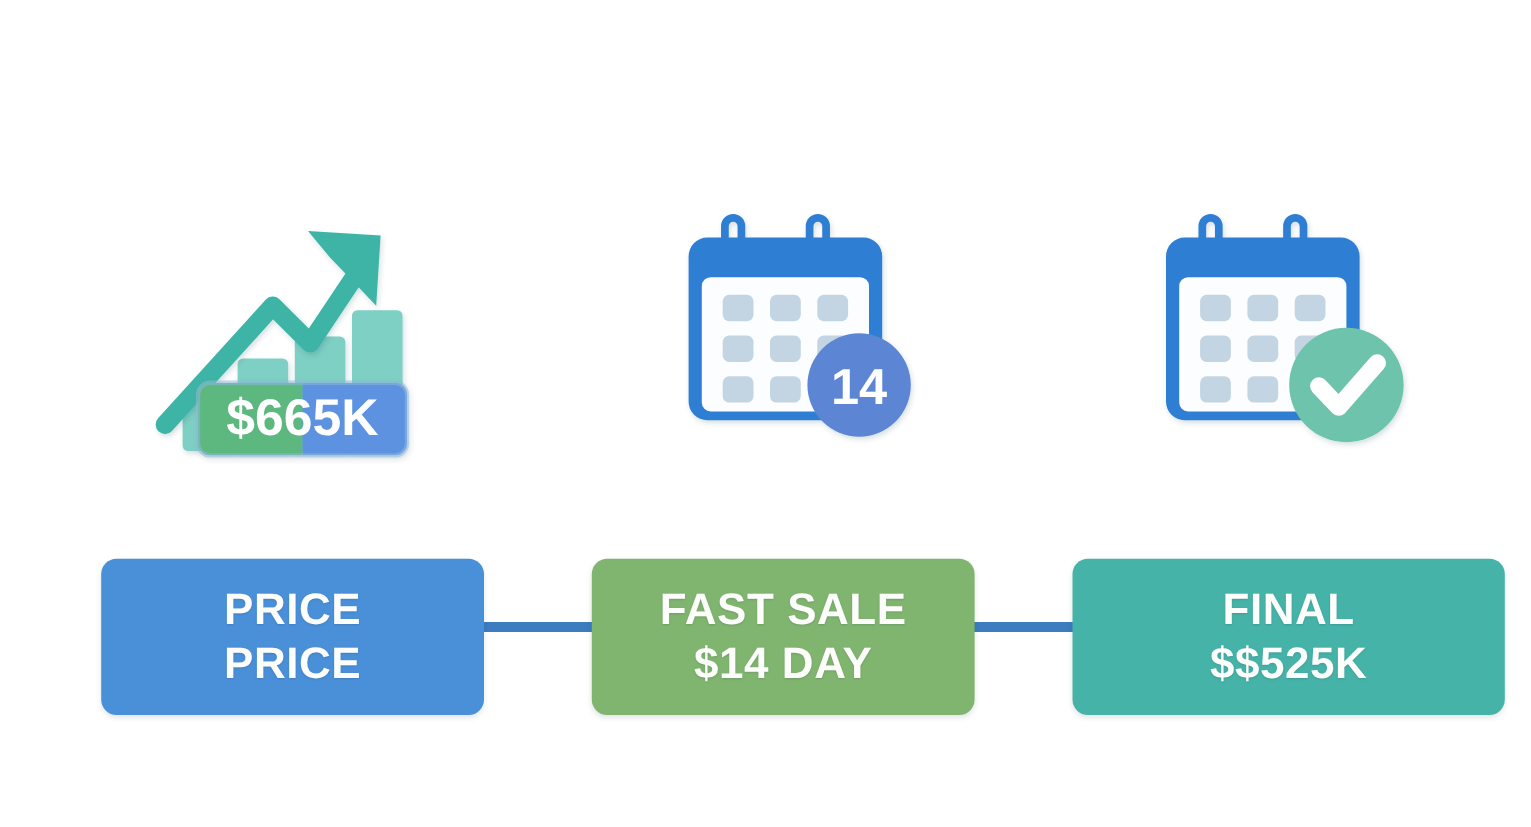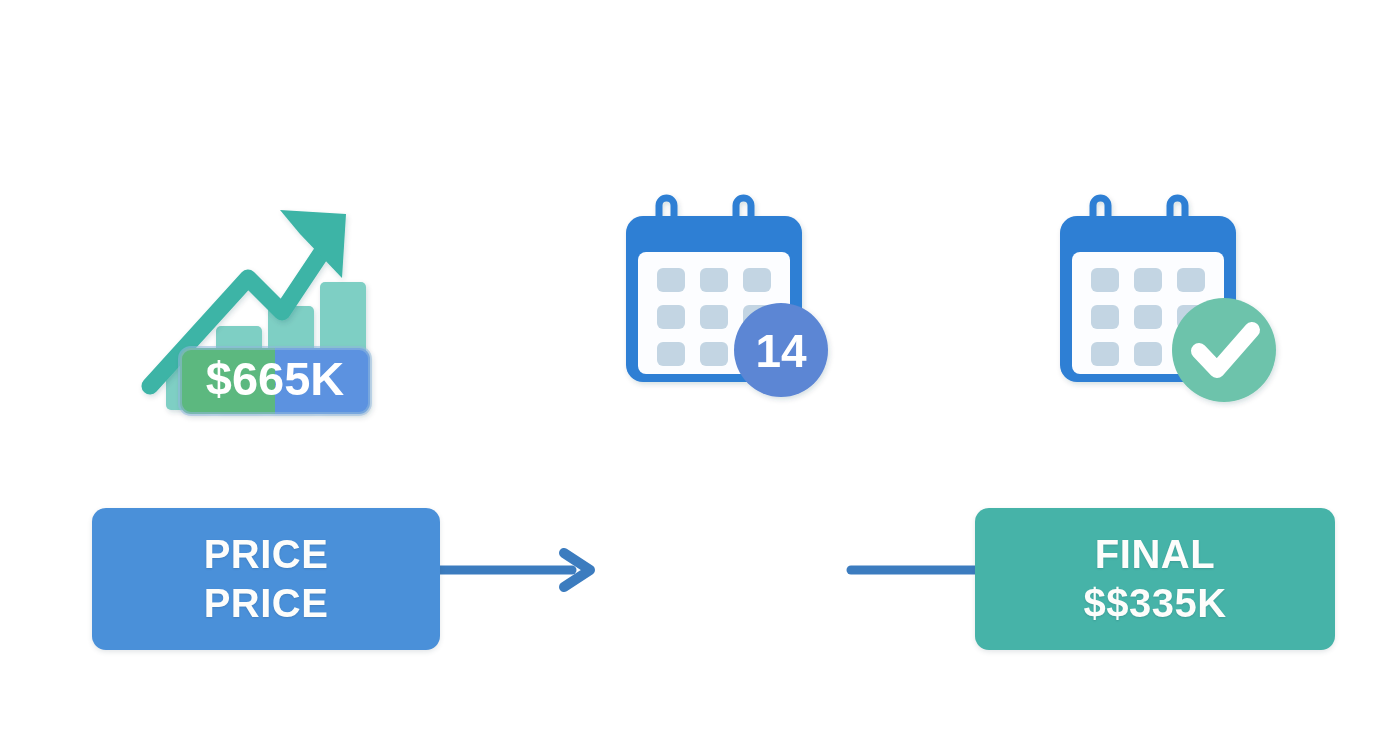--- a/index.html
+++ b/index.html
@@ -68,21 +68,21 @@
     border-radius: 14px;
     display: flex;
     flex-direction: column;
     align-items: center;
     justify-content: center;
     box-sizing: border-box;
     box-shadow: 0 2px 5px rgba(40, 60, 80, 0.13);
   }
   .label-box.box-1 { left: 92px;  width: 348px; }
   .label-box.box-2 { left: 538px; width: 348px; }
-  .label-box.box-3 { left: 975px; width: 360px; }
+  .label-box.box-3 { left: 975px; width: 393px; }
 
   .label-line {
     color: #fdfdfb;
     font-family: "Liberation Sans", sans-serif;
     font-weight: bold;
     font-size: 40px;
     line-height: 49px;
     letter-spacing: 0.5px;
     text-align: left;
     white-space: nowrap;
@@ -216,20 +216,24 @@
     </div>
   </div>
 
   <div class="label-row">
 
     <div class="label-box box-1" style="background:#4a90d9">
       <div class="label-line">PRICE</div>
       <div class="label-line">PRICE</div>
     </div>
 
+    <div class="label-box box-2" style="background:#80b56f">
+      <div class="label-line">FAST SALE</div>
+      <div class="label-line">$14 DAY</div>
+    </div>
 
     <div class="label-box box-3" style="background:#46b3a8">
       <div class="label-line">FINAL</div>
-      <div class="label-line">$$335K</div>
+      <div class="label-line">$$525K</div>
     </div>
   </div>
 
 </div>
 
 </body></html>

